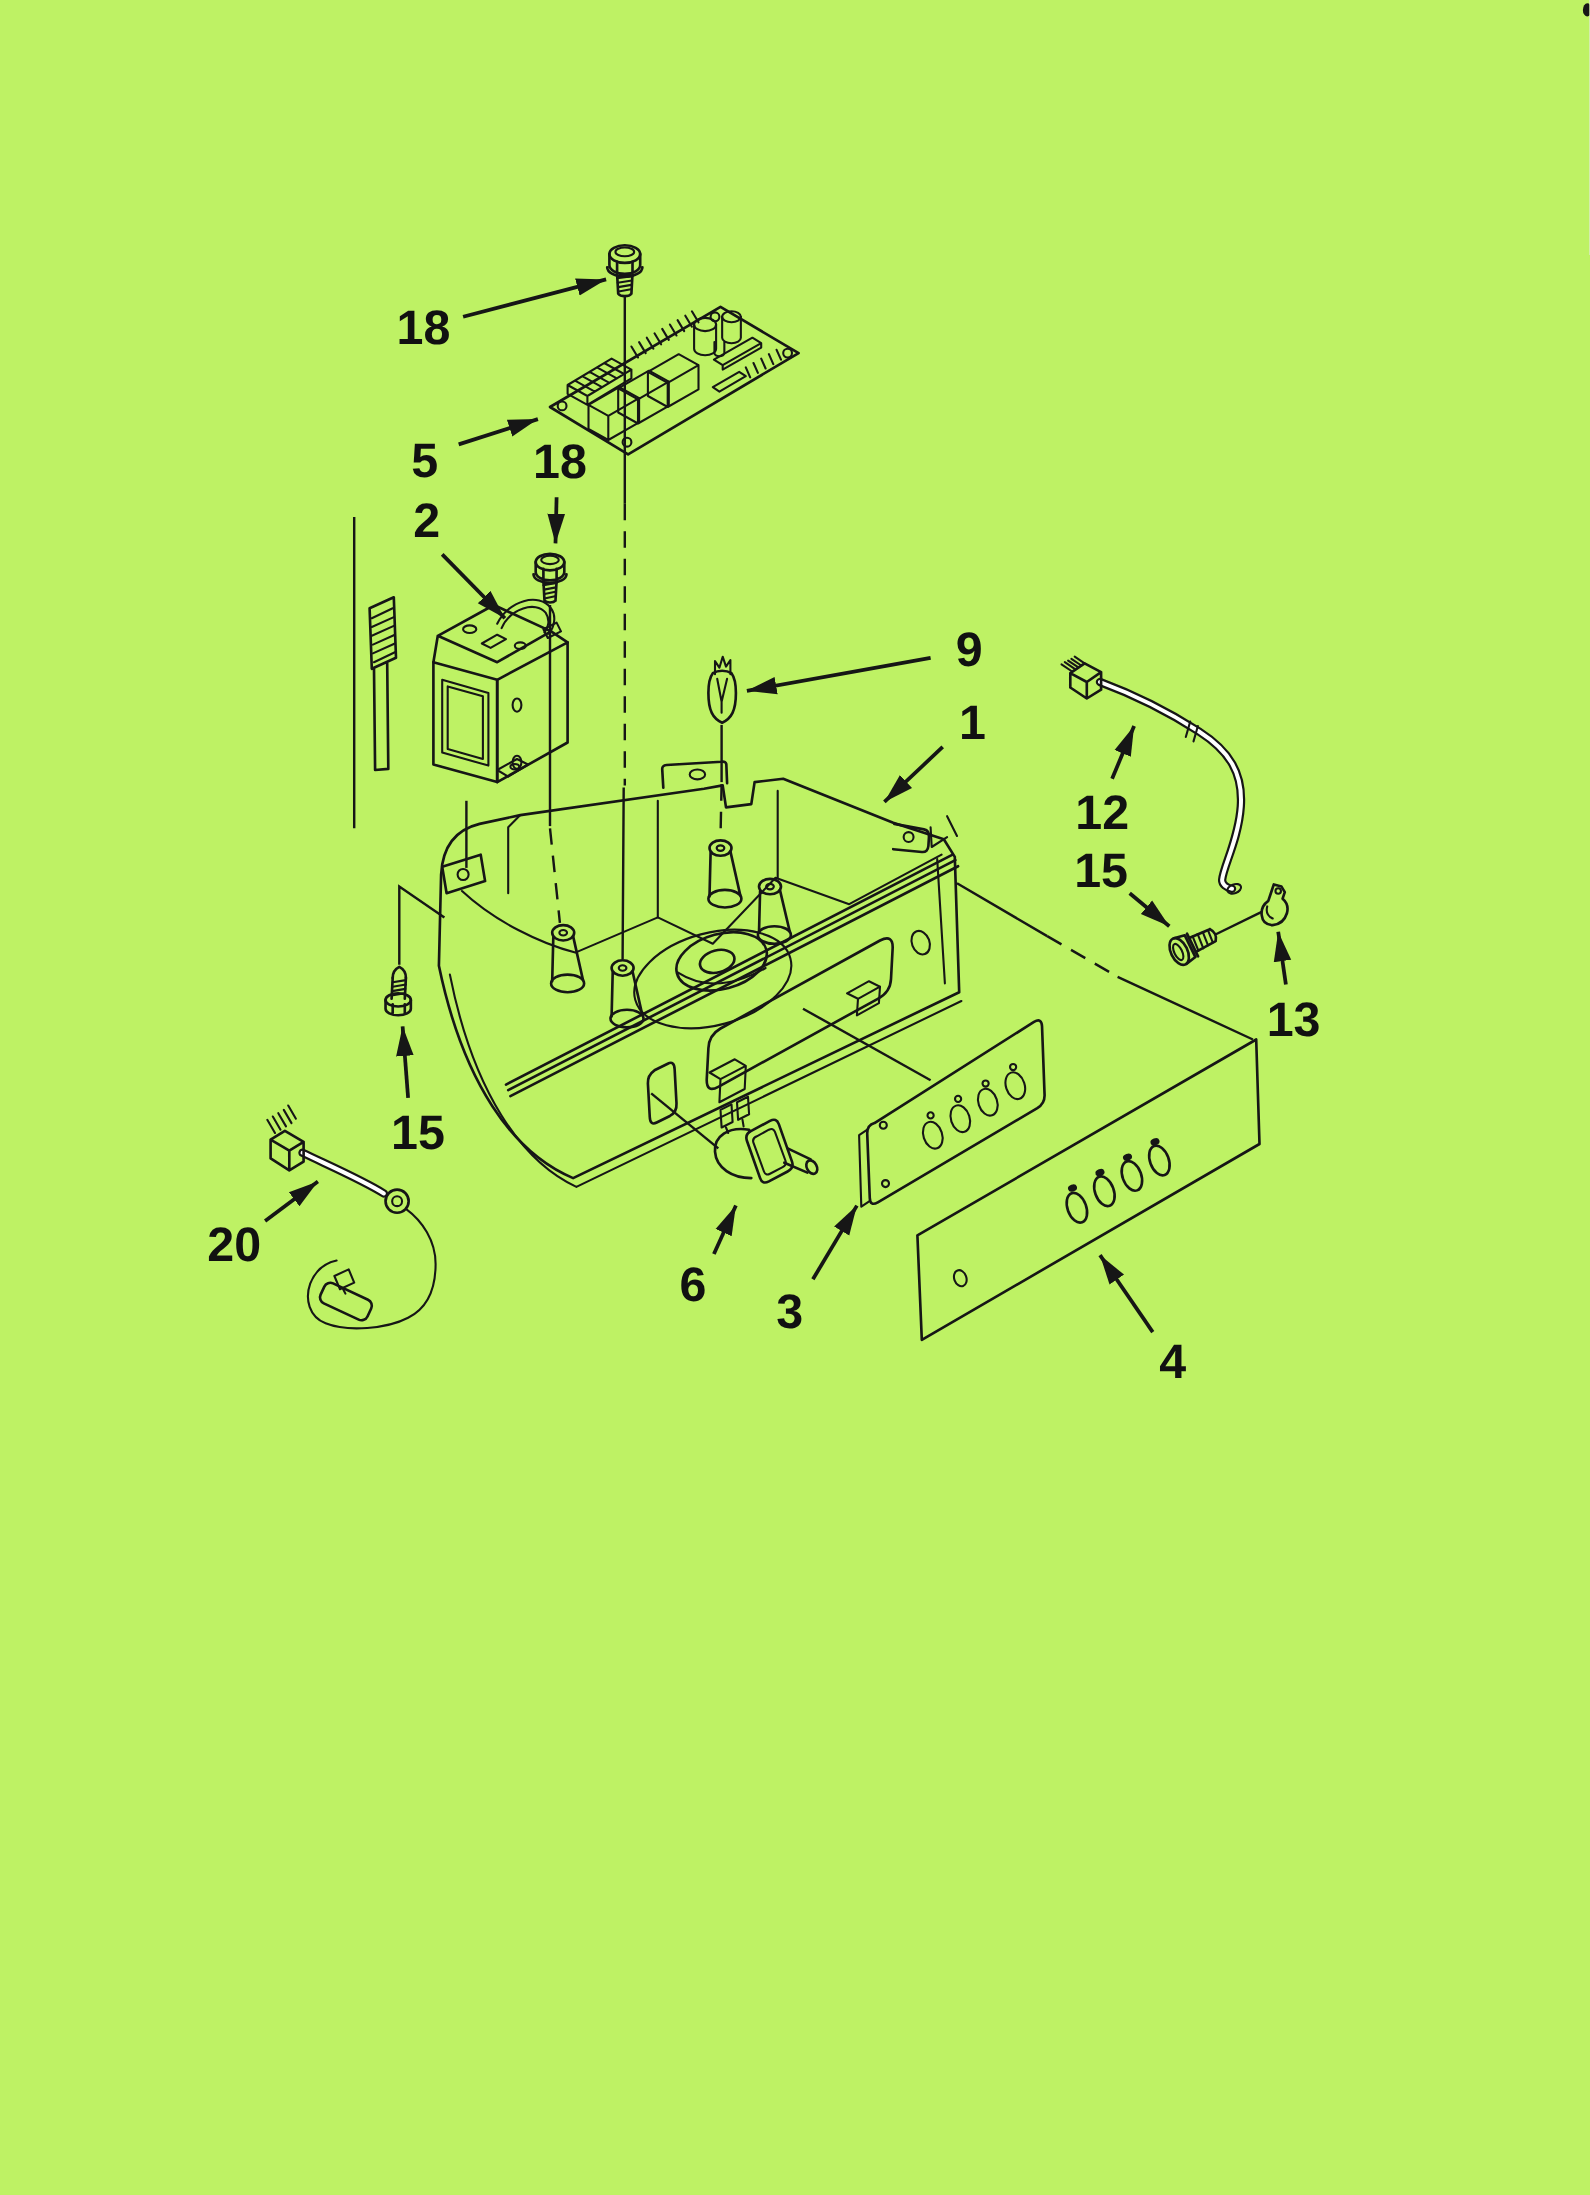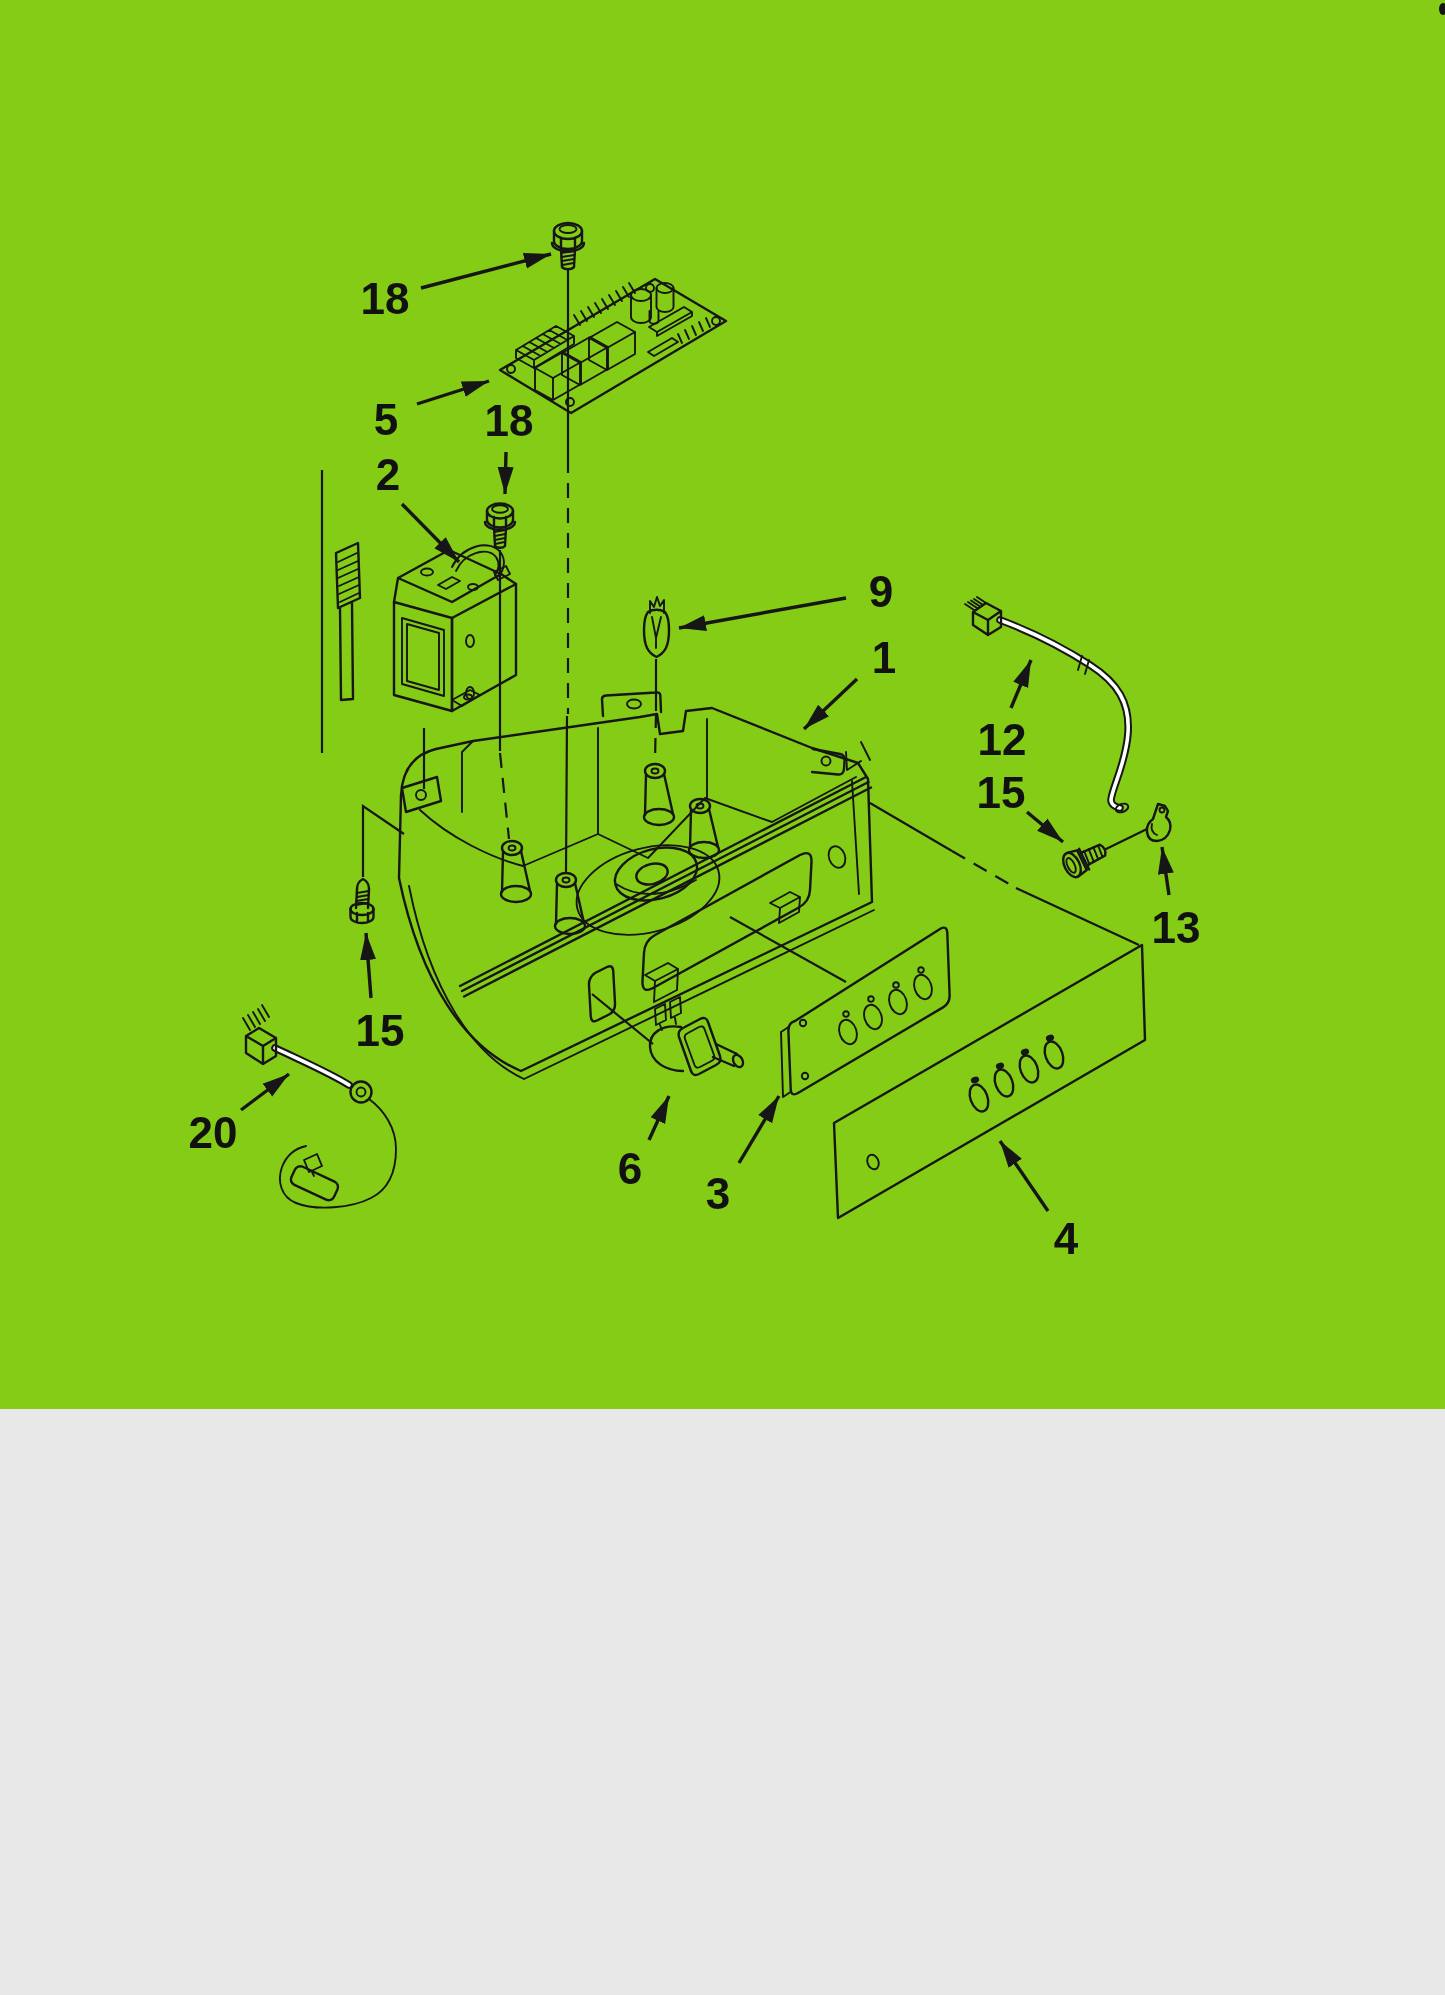--- a/index.html
+++ b/index.html
@@ -1,19 +1,19 @@
 <!DOCTYPE html>
 <html><head>
 <meta charset="utf-8">
 <style>
   html,body{margin:0;padding:0;background:#e8e8e8;}
   .page{
     position:relative;
-    width:1445px;height:1409px;
-    background:#84cc16;
+    width:1445px;height:1995px;
+    background:#bef264;
     font-family:"Liberation Sans", sans-serif;
     overflow:hidden;
   }
   svg{display:block}
   .ln{fill:none;stroke:#161616;stroke-width:2.4;stroke-linecap:round;stroke-linejoin:round}
   .thin{stroke-width:1.9}
   .axis{fill:none;stroke:#161616;stroke-width:2.2;stroke-linecap:butt}
   .dash{stroke-dasharray:15 10}
   .arrow{fill:none;stroke:#161616;stroke-width:3.4;stroke-linecap:butt}
   .fillk{fill:#161616;stroke:none}

